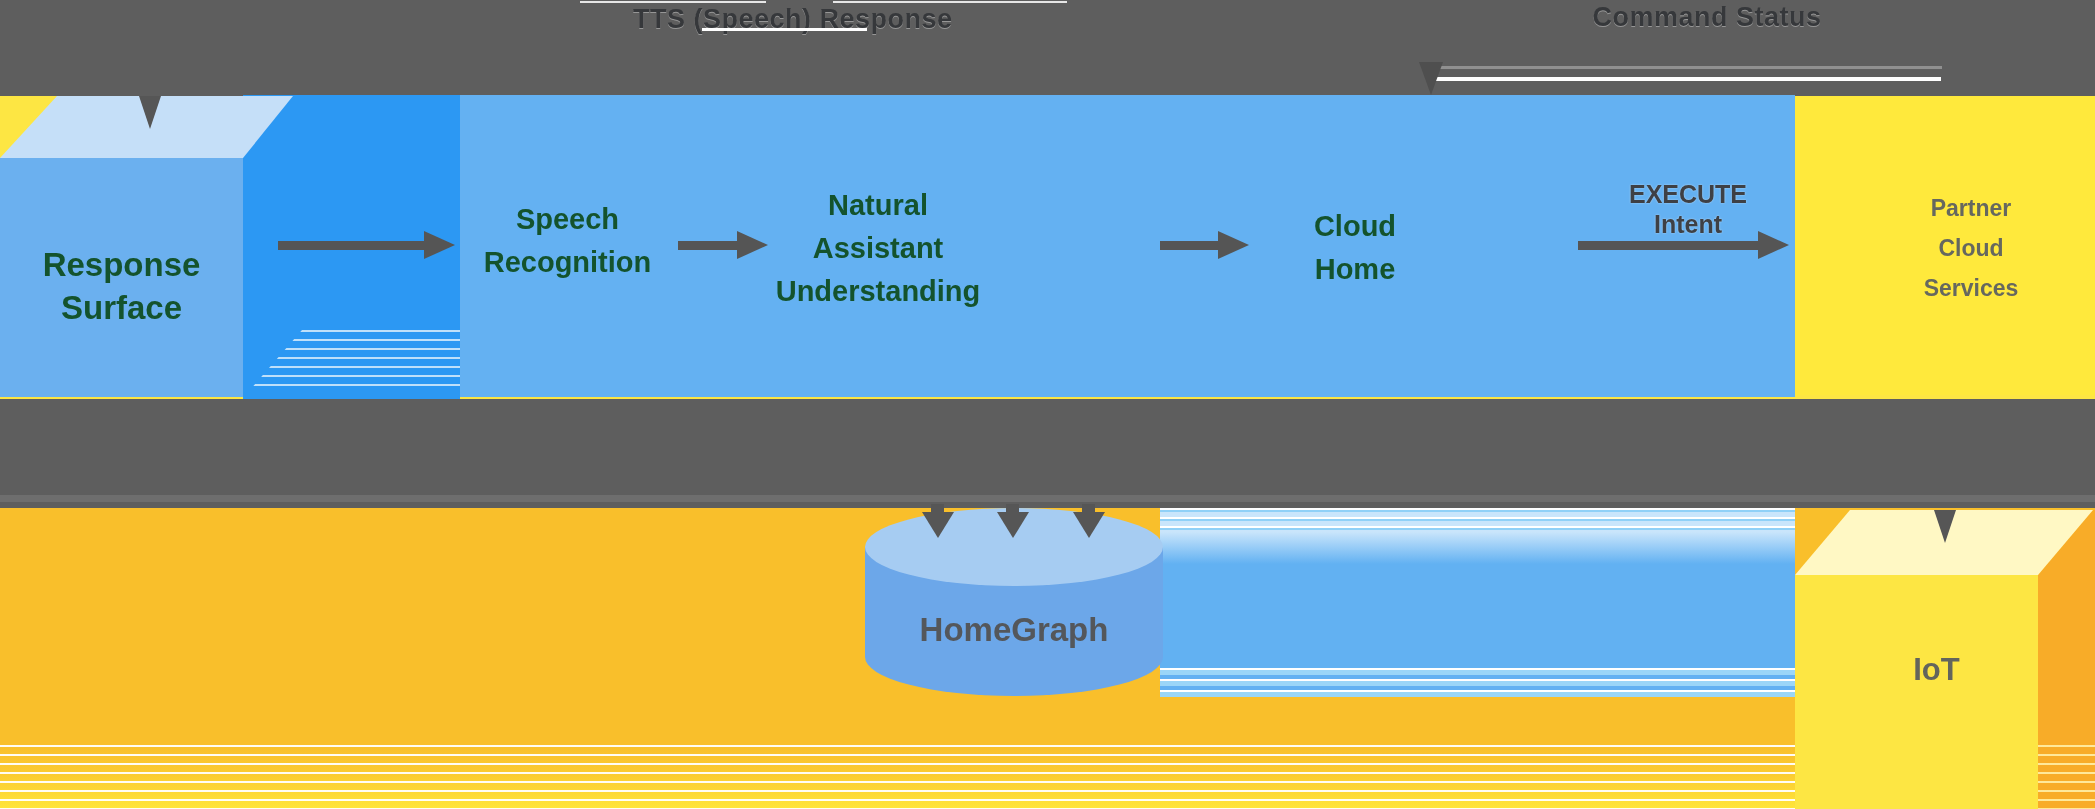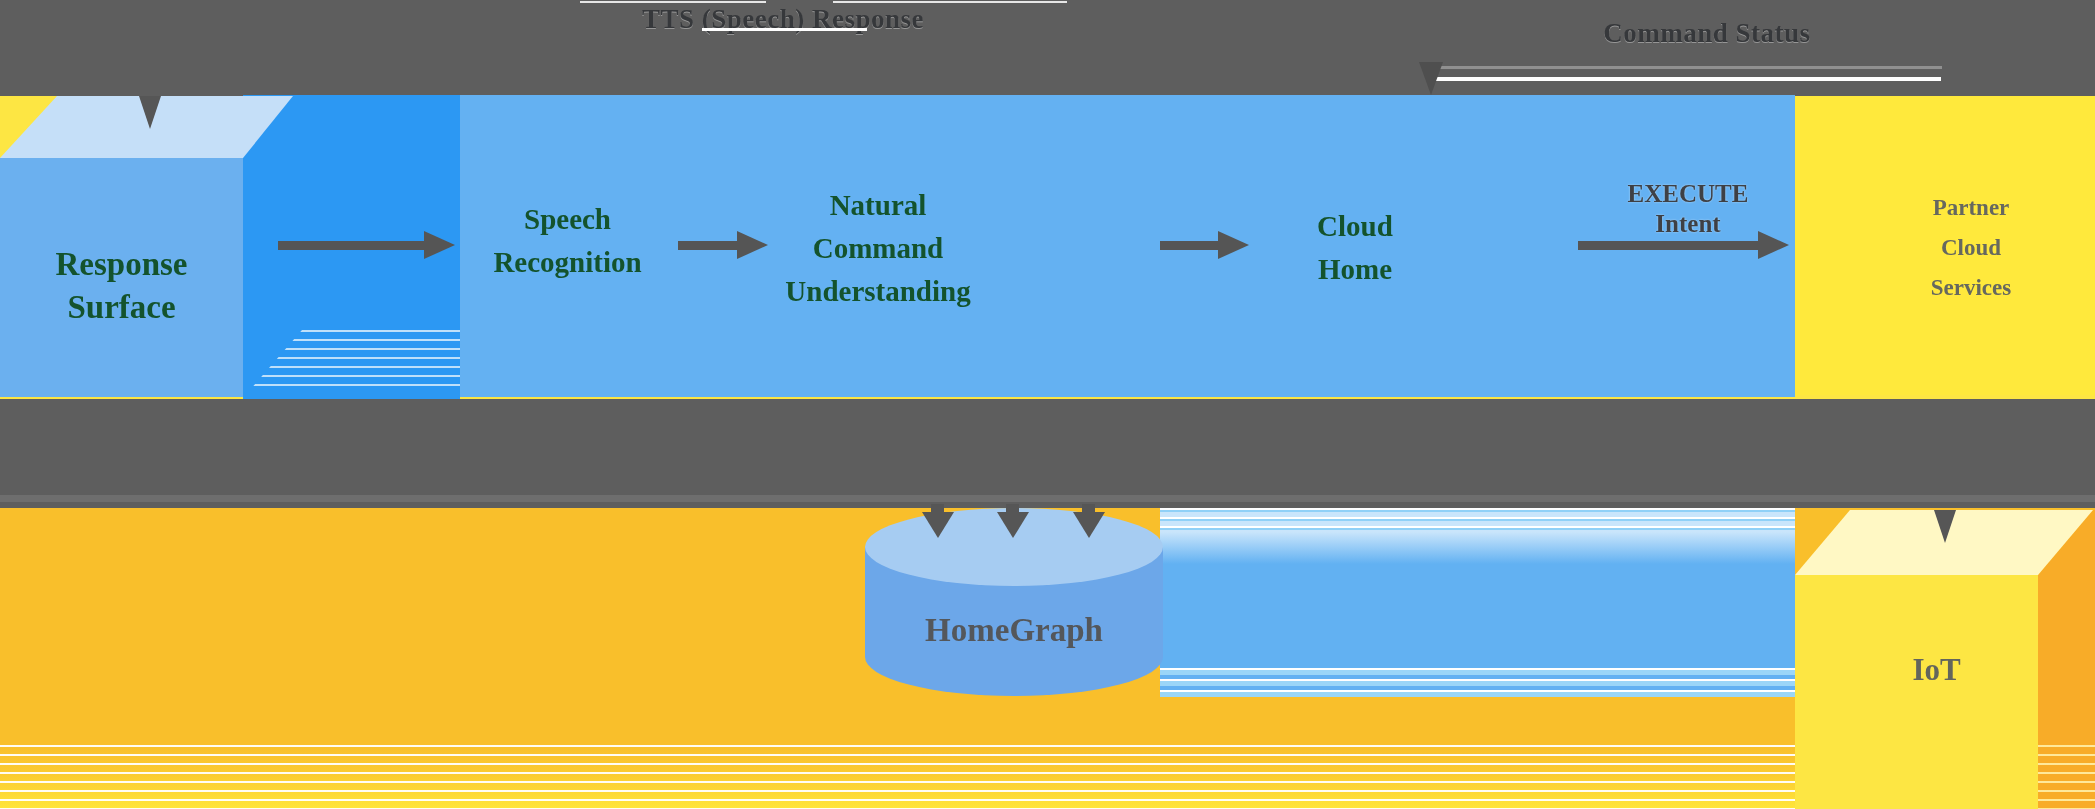--- a/index.html
+++ b/index.html
@@ -1,18 +1,18 @@
 <!DOCTYPE html>
 <html><head>
 <meta charset="utf-8">
 <style>
   html,body{margin:0;padding:0;background:#ffffff;}
   #stage{
     position:relative;width:2095px;height:809px;overflow:hidden;
-    font-family:Liberation Serif, serif;
+    font-family:Liberation Sans, sans-serif;
     -webkit-font-smoothing:antialiased;
   }
   #stage *{position:absolute;box-sizing:border-box;}
 
   
   .yellow-top{left:0;top:96px;width:2095px;height:304px;background:#FDE643;}
   .yellow-bottom{left:0;top:508px;width:2095px;height:301px;background:#F9BF2B;}
   .bottom-stripes{
     left:0;top:745px;width:2095px;height:64px;
     background:
@@ -36,21 +36,21 @@
   .blue-region .bstripes{left:0;top:156px;width:100%;height:33px;
     background:repeating-linear-gradient(180deg,#62B1F2 0 4px,#FFFFFF 4px 6px,#9AD6F8 6px 11px);}
 
   
   .band-label{
     color:#36383B;font-size:27px;font-weight:600;letter-spacing:.5px;
     text-align:center;text-shadow:0 1px 0 rgba(255,255,255,.35);
     white-space:nowrap;line-height:27px;
   }
   .tts-label{left:633px;top:6px;width:300px;}
-  .cmd-label{left:1557px;top:20px;width:300px;}
+  .cmd-label{left:1557px;top:4px;width:300px;}
   .tts-underline{left:702px;top:28px;width:165px;height:3px;background:#FFFFFF;}
   .wline-a{left:580px;top:1px;width:186px;height:2px;background:rgba(255,255,255,.85);}
   .wline-b{left:833px;top:1px;width:234px;height:2px;background:rgba(255,255,255,.85);}
   .gray-return-line{left:1430px;top:66px;width:512px;height:3px;background:#909090;}
   .white-return-line{left:1433px;top:77px;width:508px;height:4px;background:#FFFFFF;}
   .cmd-arrowhead{left:1419px;top:62px;width:0;height:0;
     border-left:12px solid transparent;border-right:12px solid transparent;
     border-top:33px solid #4F4F4F;}
 
   
@@ -160,21 +160,21 @@
     <span style="position:static;display:block">Response</span>
     <span style="position:static;display:block">Surface</span>
   </div>
 
   <div class="node-label speech-label">
     <span style="position:static;display:block">Speech</span>
     <span style="position:static;display:block">Recognition</span>
   </div>
   <div class="node-label nlu-label">
     <span style="position:static;display:block">Natural</span>
-    <span style="position:static;display:block">Command</span>
+    <span style="position:static;display:block">Assistant</span>
     <span style="position:static;display:block">Understanding</span>
   </div>
   <div class="node-label smart-label">
     <span style="position:static;display:block">Cloud</span>
     <span style="position:static;display:block">Home</span>
   </div>
 
   <div class="shaft a1s"></div>
   <div class="head-right a1h"></div>
   <div class="shaft a2s"></div>

